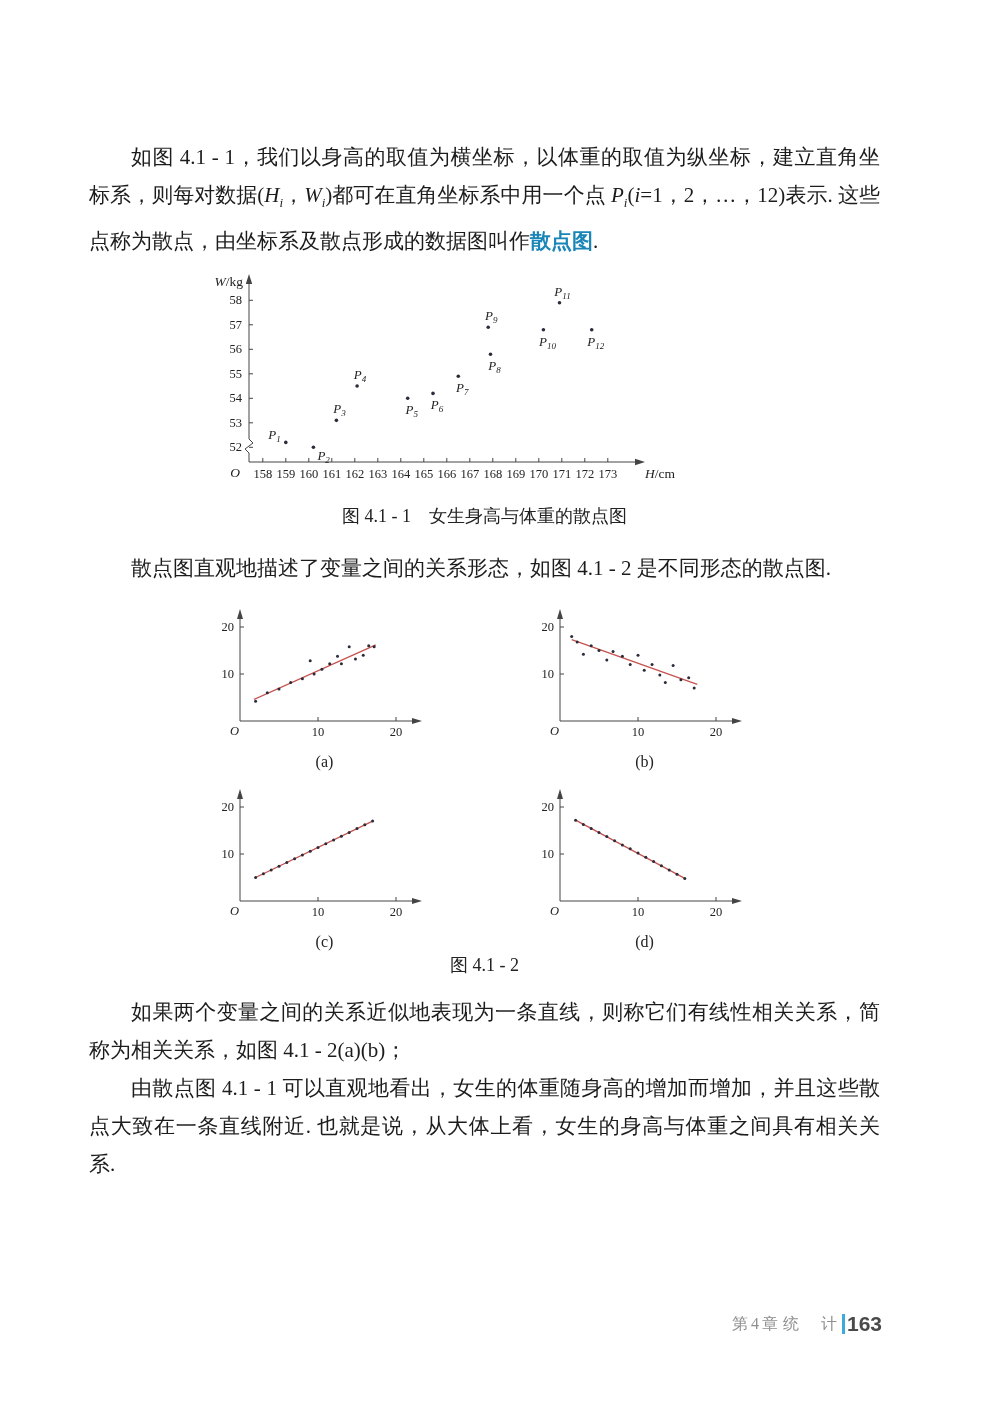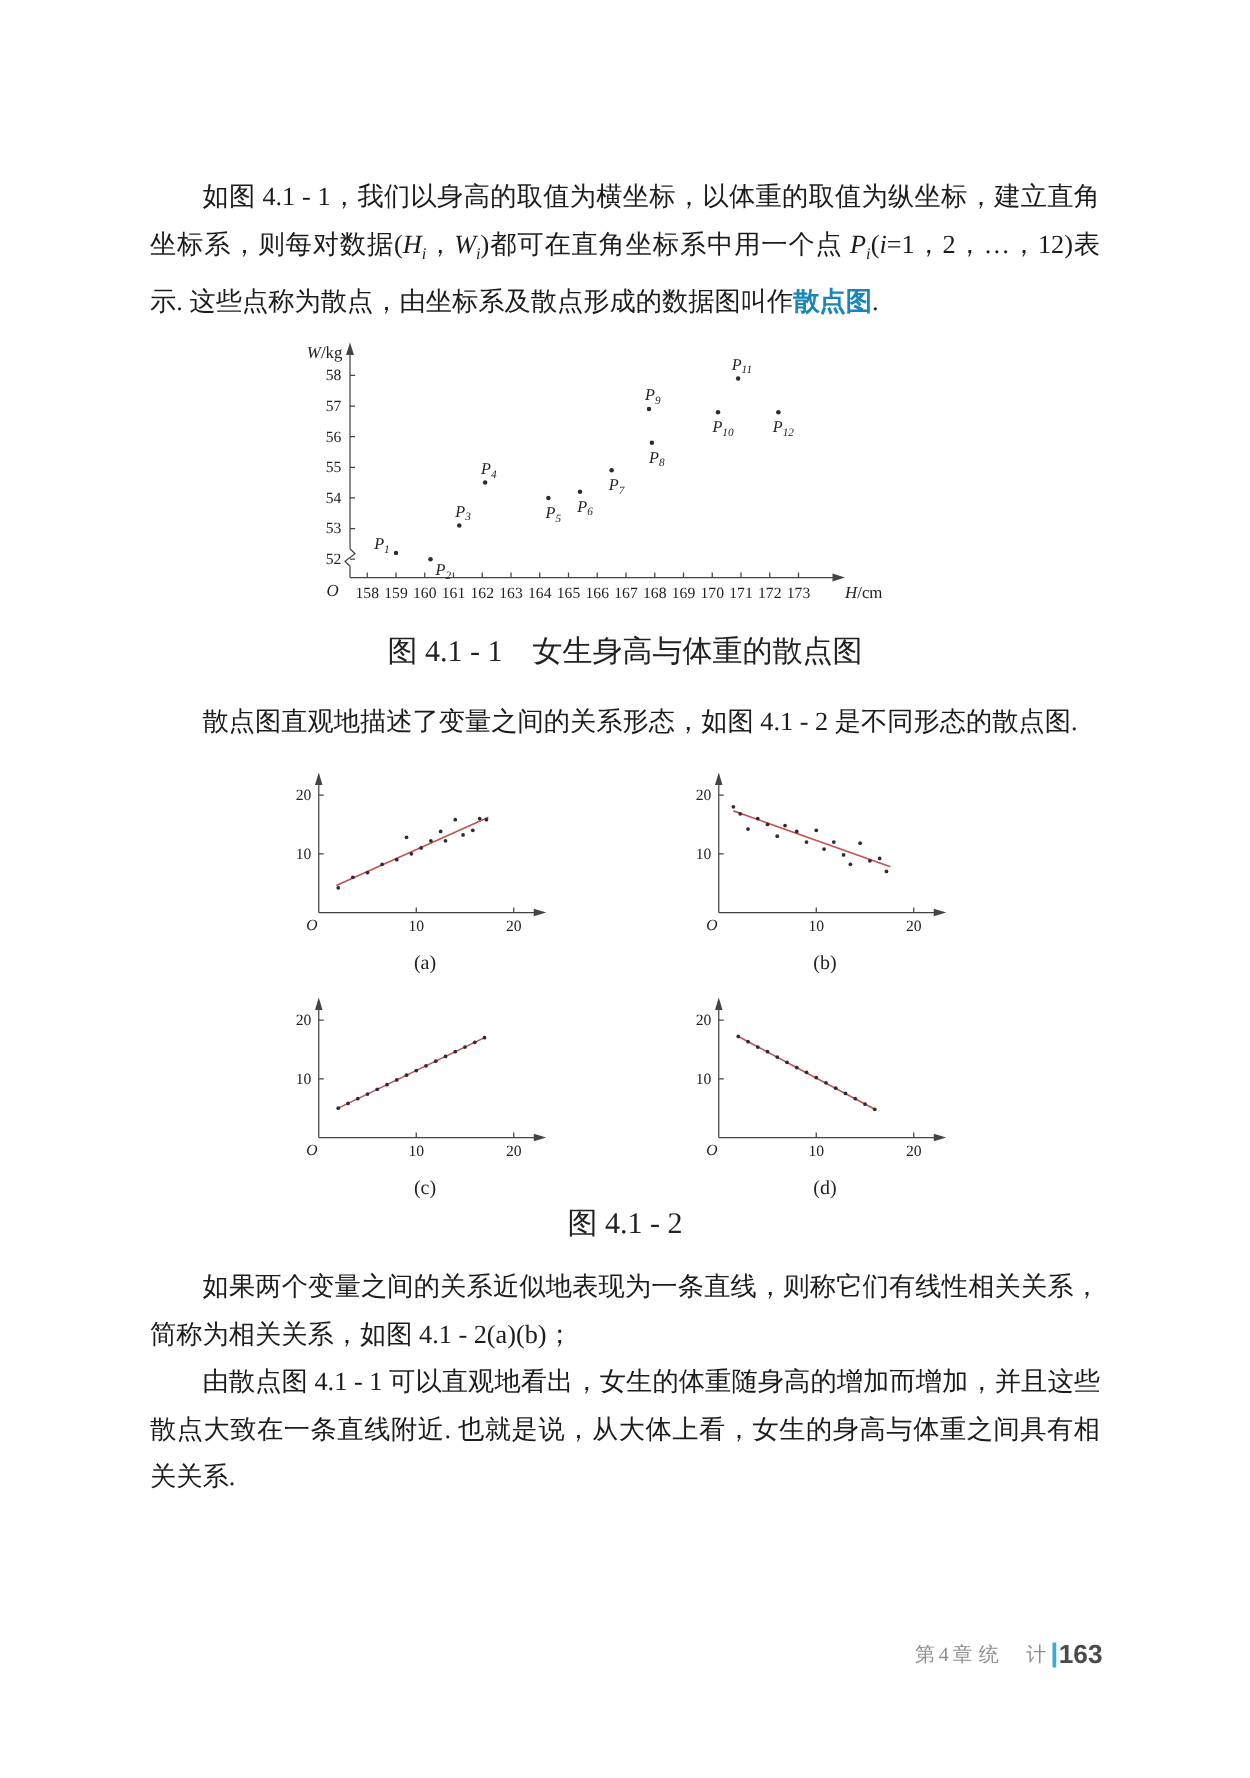--- a/index.html
+++ b/index.html
@@ -3,35 +3,35 @@
 <meta charset="utf-8">
 <style>
   * { margin:0; padding:0; box-sizing:border-box; }
   html,body { width:1000px; height:1422px; background:#ffffff; }
   body {
     font-family:"Liberation Serif","DejaVu Serif",serif;
     color:#1c1c1c;
     position:relative;
     overflow:hidden;
   }
-  .content { padding:138px 120px 0 120px; }
+  .content { padding:138px 120px 0 89px; }
   p.body-par {
     font-size:21px;
     line-height:38px;
     text-align:justify;
     text-indent:2em;
     color:#1c1c1c;
   }
   .var { font-style:italic; }
   sub.subv { font-style:italic; font-size:0.62em; }
   .hl { color:#1a86b8; font-weight:700; }
   .fig1-wrap { margin:6px 0 0 118px; }
   .fig-caption {
     text-align:center;
-    font-size:24px;
+    font-size:18px;
     color:#222;
     margin-top:2px;
   }
   .after-fig1 { margin-top:21px; }
   .figure2 {
     display:grid;
     grid-template-columns:320px 320px;
     justify-content:center;
     row-gap:10px;
     margin-top:14px;

